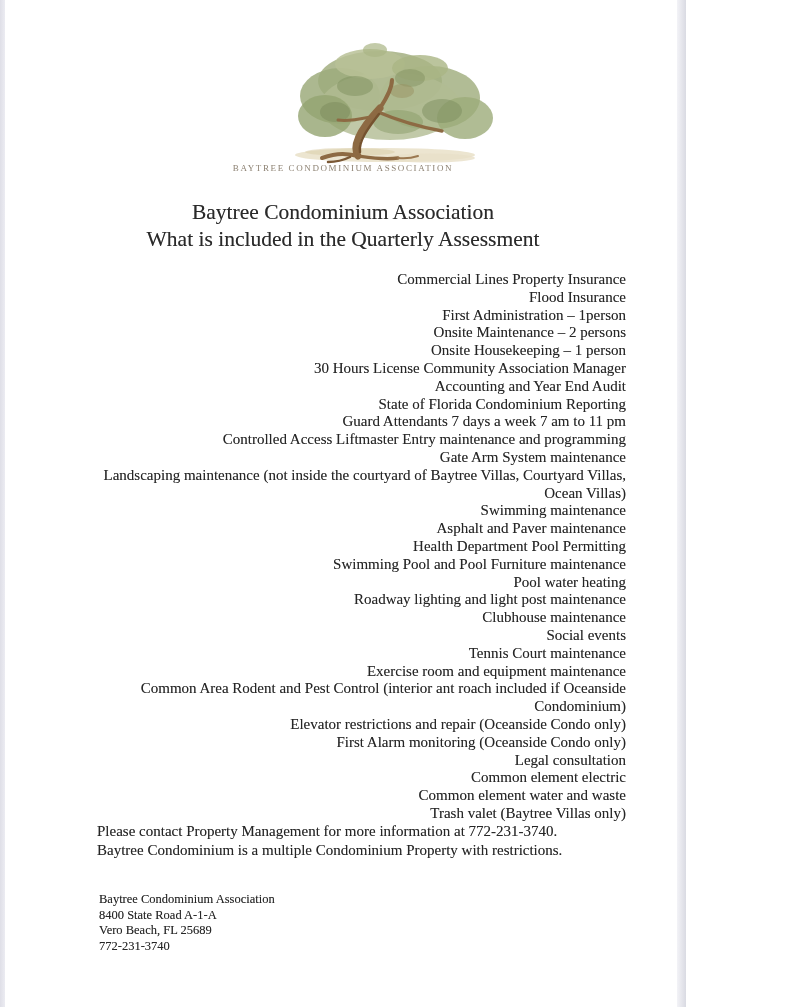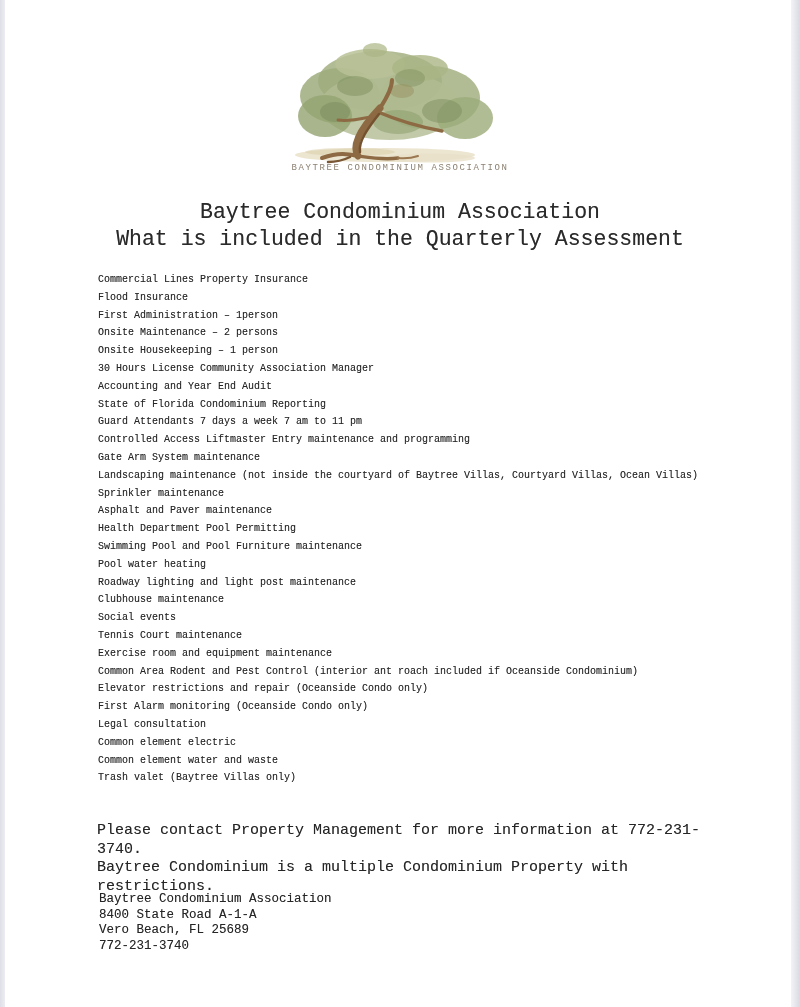--- a/index.html
+++ b/index.html
@@ -2,25 +2,25 @@
 <html><head>
 <meta charset="utf-8">
 <style>
   html, body {
     margin: 0;
     padding: 0;
     background: #ffffff;
   }
   .page {
     position: relative;
-    width: 800px;
+    width: 686px;
     height: 1007px;
     background: #ffffff;
     overflow: hidden;
-    font-family: Liberation Mono, monospace;
+    font-family: Liberation Serif, serif;
     color: #262626;
   }
   .edge-strip {
     position: absolute;
     top: 0;
     height: 100%;
   }
   .edge-left {
     left: 0;
     width: 5px;
@@ -58,23 +58,24 @@
     font-size: 21.5px;
     line-height: 27px;
     color: #2a2a2a;
     text-shadow: 0 0 0.6px rgba(40,40,40,0.45);
   }
   .assessment-list {
     position: absolute;
     left: 98px;
     top: 271px;
     right: 60px;
-    font-size: 10px;
+    font-size: 15px;
     line-height: 17.8px;
     text-shadow: 0 0 0.5px rgba(40,40,40,0.4);
+    text-align: right;
   }
   .contact-note {
     position: absolute;
     left: 97px;
     top: 822px;
     right: 60px;
     font-size: 15px;
     line-height: 18.5px;
     text-shadow: 0 0 0.5px rgba(40,40,40,0.4);
   }
@@ -145,21 +146,21 @@
       <div>First Administration – 1person</div>
       <div>Onsite Maintenance – 2 persons</div>
       <div>Onsite Housekeeping – 1 person</div>
       <div>30 Hours License Community Association Manager</div>
       <div>Accounting and Year End Audit</div>
       <div>State of Florida Condominium Reporting</div>
       <div>Guard Attendants 7 days a week 7 am to 11 pm</div>
       <div>Controlled Access Liftmaster Entry maintenance and programming</div>
       <div>Gate Arm System maintenance</div>
       <div>Landscaping maintenance (not inside the courtyard of Baytree Villas, Courtyard Villas, Ocean Villas)</div>
-      <div>Sprinkler maintenance</div>
+      <div>Swimming maintenance</div>
       <div>Asphalt and Paver maintenance</div>
       <div>Health Department Pool Permitting</div>
       <div>Swimming Pool and Pool Furniture maintenance</div>
       <div>Pool water heating</div>
       <div>Roadway lighting and light post maintenance</div>
       <div>Clubhouse maintenance</div>
       <div>Social events</div>
       <div>Tennis Court maintenance</div>
       <div>Exercise room and equipment maintenance</div>
       <div>Common Area Rodent and Pest Control (interior ant roach included if Oceanside Condominium)</div>

